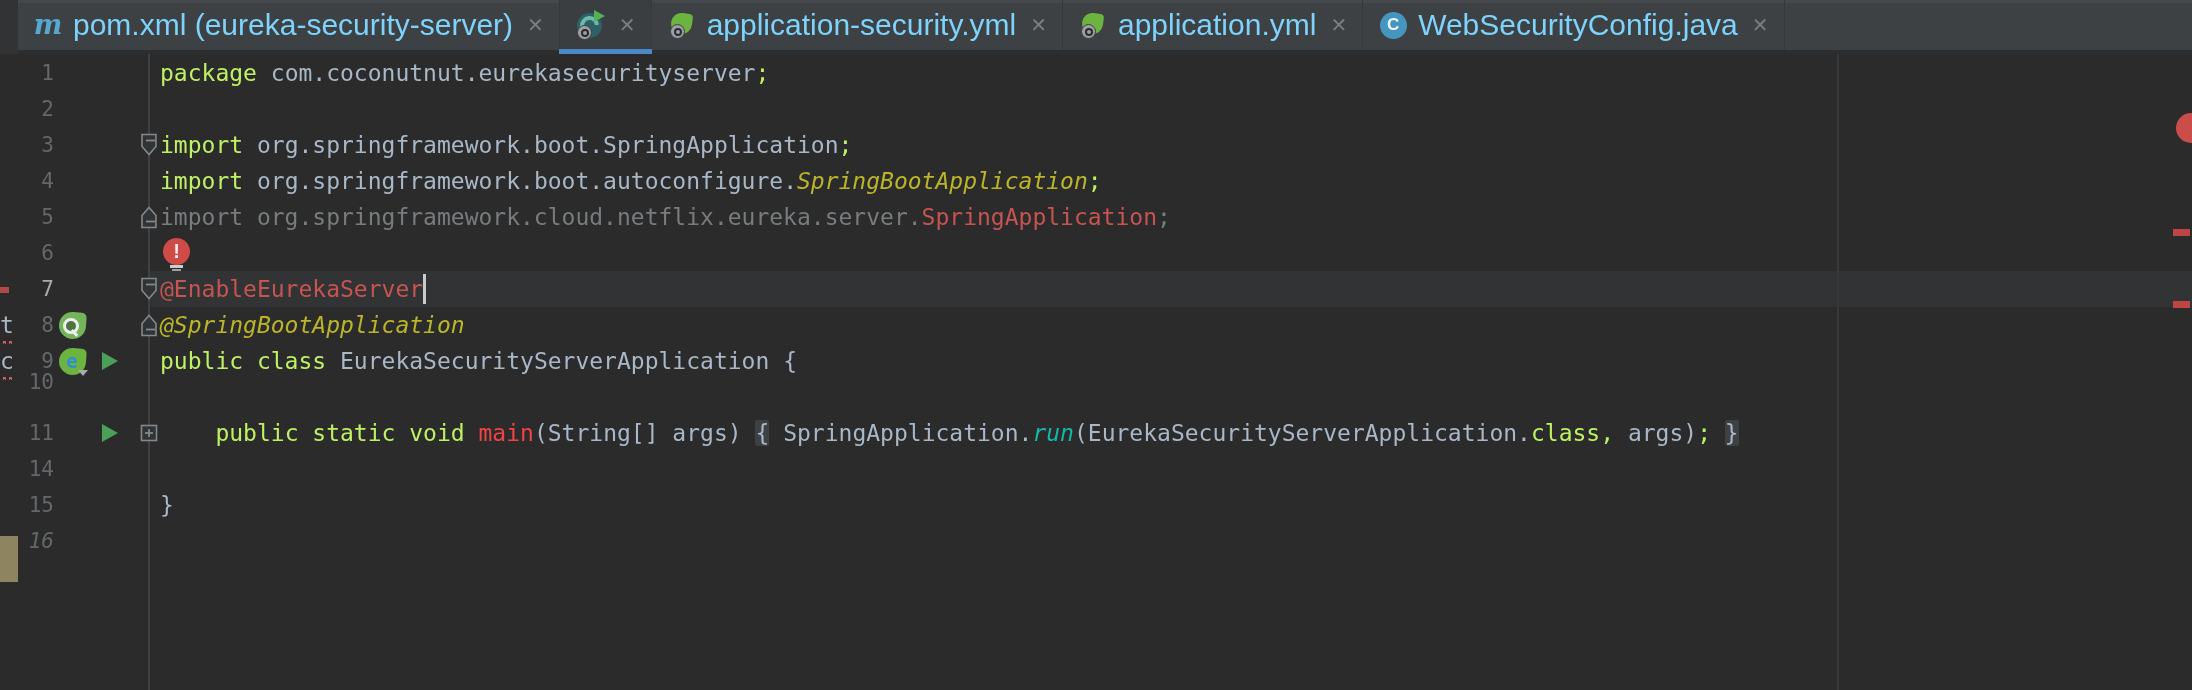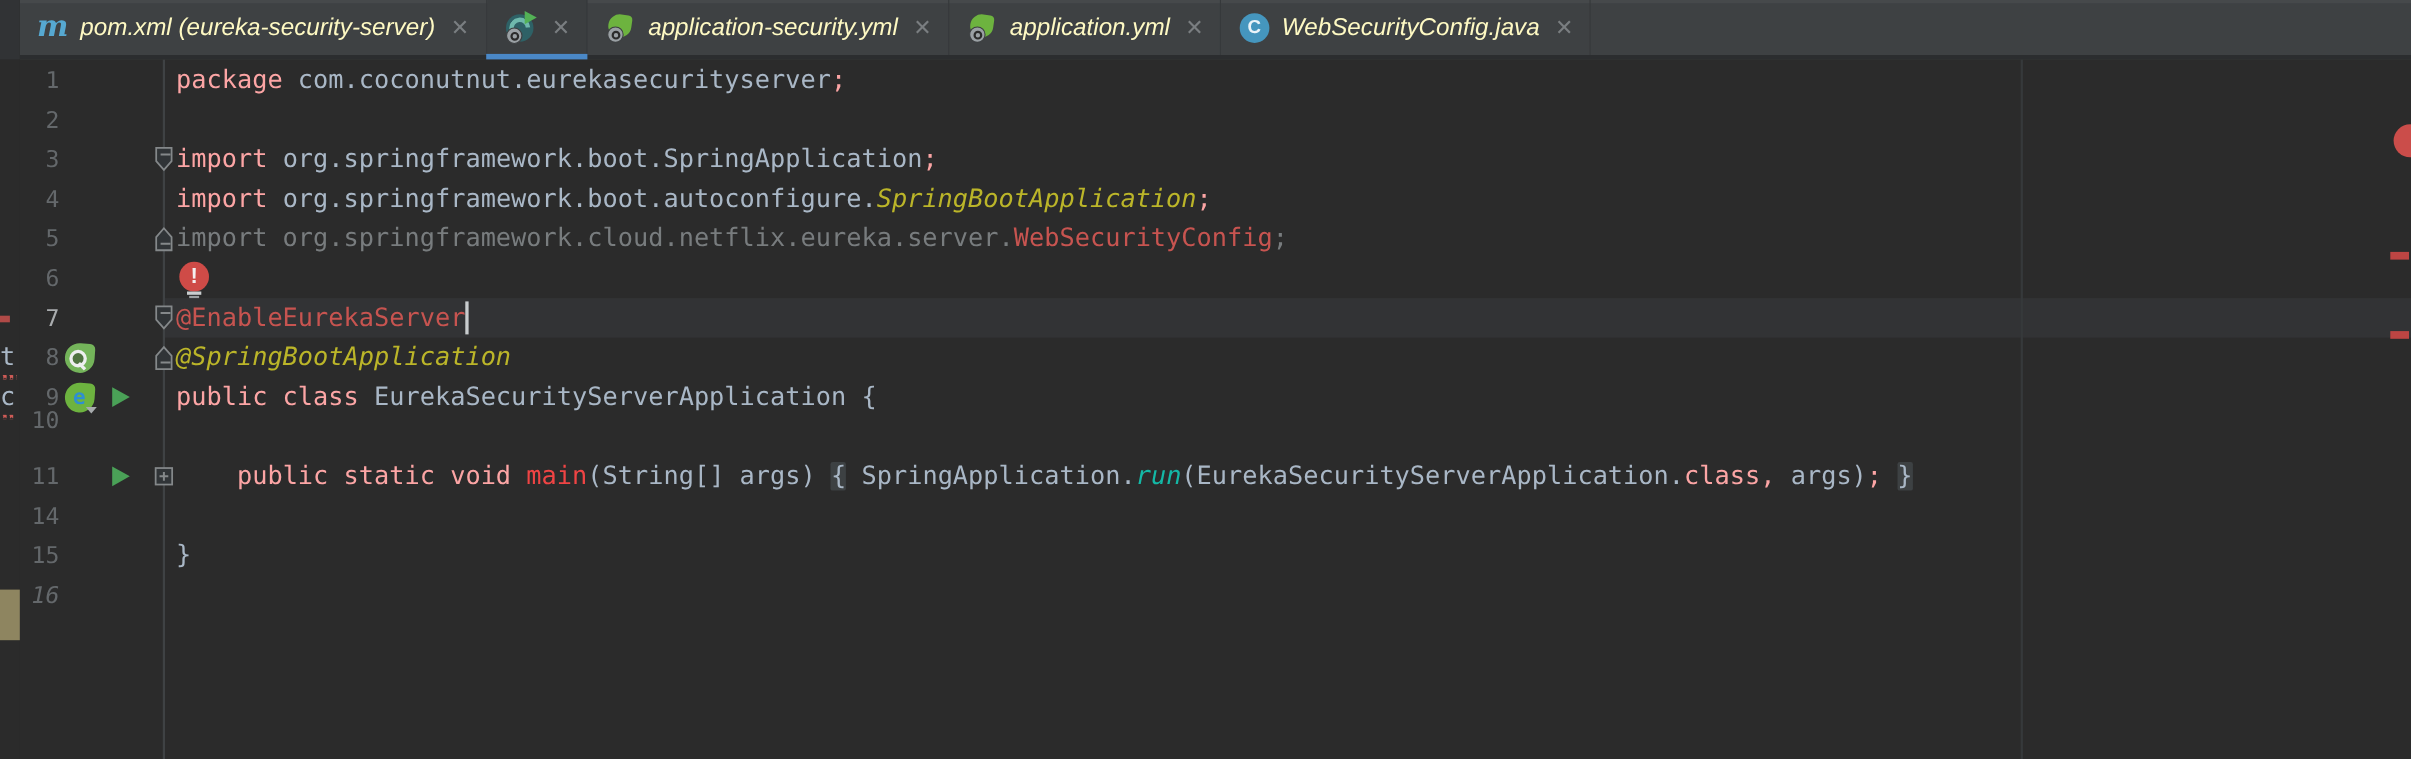--- a/index.html
+++ b/index.html
@@ -23,21 +23,21 @@
       linear-gradient(45deg, transparent 66%, #CF5B56 66%) 0 0/6px 4px repeat-x,
       linear-gradient(-45deg, transparent 66%, #CF5B56 66%) 3px 0/6px 4px repeat-x;}
 
   
   .tabbar{position:absolute;left:18px;right:0;top:0;height:54px;background:#3E4143;
           box-shadow:inset 0 3px 0 #46494B;display:flex;align-items:flex-start;z-index:4;
           font-family:"Liberation Sans",sans-serif;}
   .tabbar::after{content:"";position:absolute;left:0;right:0;bottom:0;height:4px;background:#2B2D2F;}
   .tab{position:relative;height:50px;display:flex;align-items:center;gap:10px;
        padding:0 15px;border-right:1px solid #36393B;z-index:1;cursor:default;}
-  .tab-label{color:#fef9c3;font-size:22px;white-space:nowrap;font-style:italic;}
+  .tab-label{color:#7dd3fc;font-size:30px;white-space:nowrap;}
   .tab-label-wrap{position:relative;display:inline-block;}
   .tab-squig{position:absolute;left:0;right:0;bottom:-6px;display:none;}
   .tab.error .tab-squig{display:block;}
   .tab-close{color:#7A7E81;font-size:20px;margin-left:4px;}
   .active-bar{display:none;}
   .tab.active .active-bar{display:block;position:absolute;left:-1px;right:-1px;bottom:-4px;height:5px;
        background:#4A88C7;z-index:3;}
   .tab.active{background:#3B3E40;}
 
   
@@ -66,21 +66,21 @@
 
   .row{position:absolute;left:0;width:2174px;height:36px;z-index:2;}
   .ln{position:absolute;left:0;top:0;width:36px;text-align:right;color:#64686B;
       font-size:21px;line-height:36px;}
   .row.current .ln{color:#A9ACAE;}
   .slot{position:absolute;top:5px;width:30px;height:26px;display:flex;align-items:center;justify-content:center;}
   .slot1{left:39px;} .slot2{left:77px;}
   .foldm{position:absolute;left:121px;top:6px;width:20px;height:24px;z-index:2;}
   .code{position:absolute;left:142px;top:0;line-height:36px;font-size:23px;white-space:pre;color:#A9B7C6;}
 
-  .c-kw{color:#fca5a5;margin-top:30px;} .c-plain{color:#A9B7C6;} .c-ann{color:#BBB529;font-style:italic;}
+  .c-kw{color:#bef264;margin-top:30px;} .c-plain{color:#A9B7C6;} .c-ann{color:#BBB529;font-style:italic;}
   .c-err{color:#C75450;} .c-gray{color:#787C7E;} .c-decl{color:#ef4444;}
   .c-call{color:#14b8a6;font-style:italic;}
   .c-foldseg{background:#3D4143;border-radius:2px;}
 
   .caret{position:absolute;left:405px;top:3px;width:3px;height:30px;background:#C8CCCE;}
 
   
   .bulb{position:absolute;left:144px;top:3px;width:30px;height:32px;}
   .bulb-head{position:absolute;left:1px;top:0;width:27px;height:27px;border-radius:50%;background:#CF4B47;
        color:#F4EFEF;font-family:"Liberation Sans",sans-serif;font-weight:bold;font-size:20px;
@@ -230,21 +230,21 @@
   </div>
 
   <div class="row" style="top: 145px;">
     <span class="ln">5</span>
     <span class="slot slot1"></span>
     <span class="slot slot2"></span>
     <span class="foldm"><svg width="20" height="24" viewBox="0 0 20 24">
               <path d="M3 22.5 h14 v-12 l-7 -8 -7 8 z" fill="#303437" stroke="#84888A" stroke-width="1.6"></path>
               <line x1="7" y1="16.5" x2="16" y2="16.5" stroke="#84888A" stroke-width="1.8"></line>
             </svg></span>
-    <span class="code"><span class="c-gray">import org.springframework.cloud.netflix.eureka.server.</span><span class="c-err">WebSecurityConfig</span><span class="c-gray">;</span></span>
+    <span class="code"><span class="c-gray">import org.springframework.cloud.netflix.eureka.server.</span><span class="c-err">SpringApplication</span><span class="c-gray">;</span></span>
   </div>
 
   <div class="row" style="top: 181px;">
     <span class="ln">6</span>
     <span class="slot slot1"></span>
     <span class="slot slot2"></span>
     <span class="foldm"></span>
     <span class="code"></span>
   <span class="bulb">
             <span class="bulb-head">!</span>

